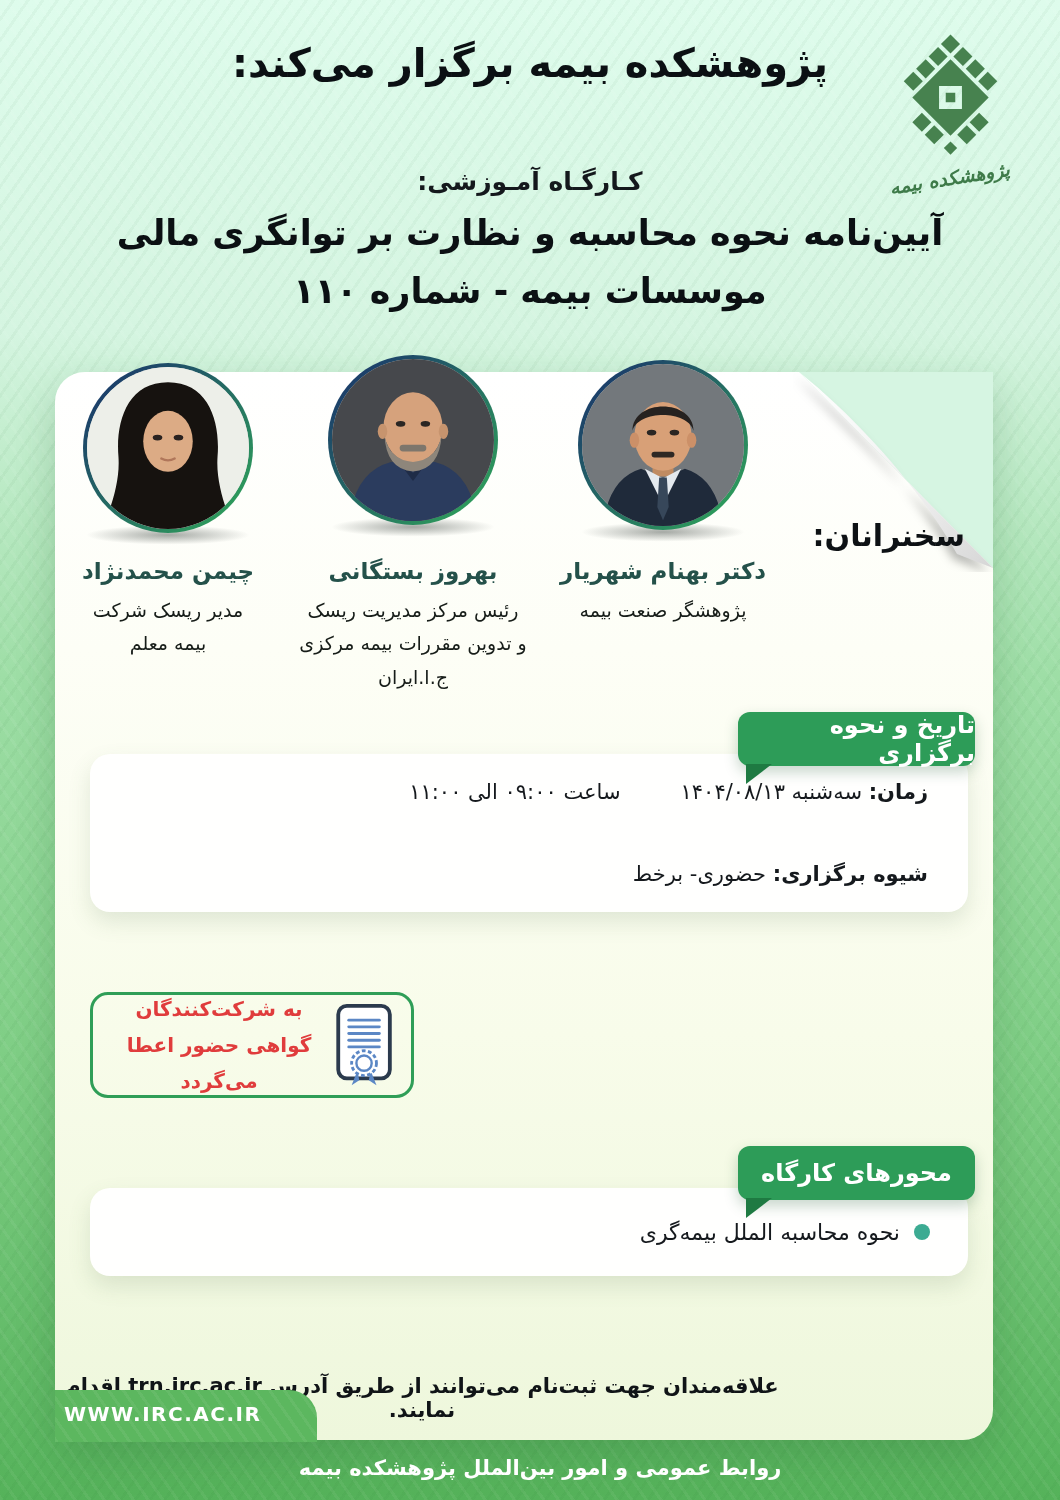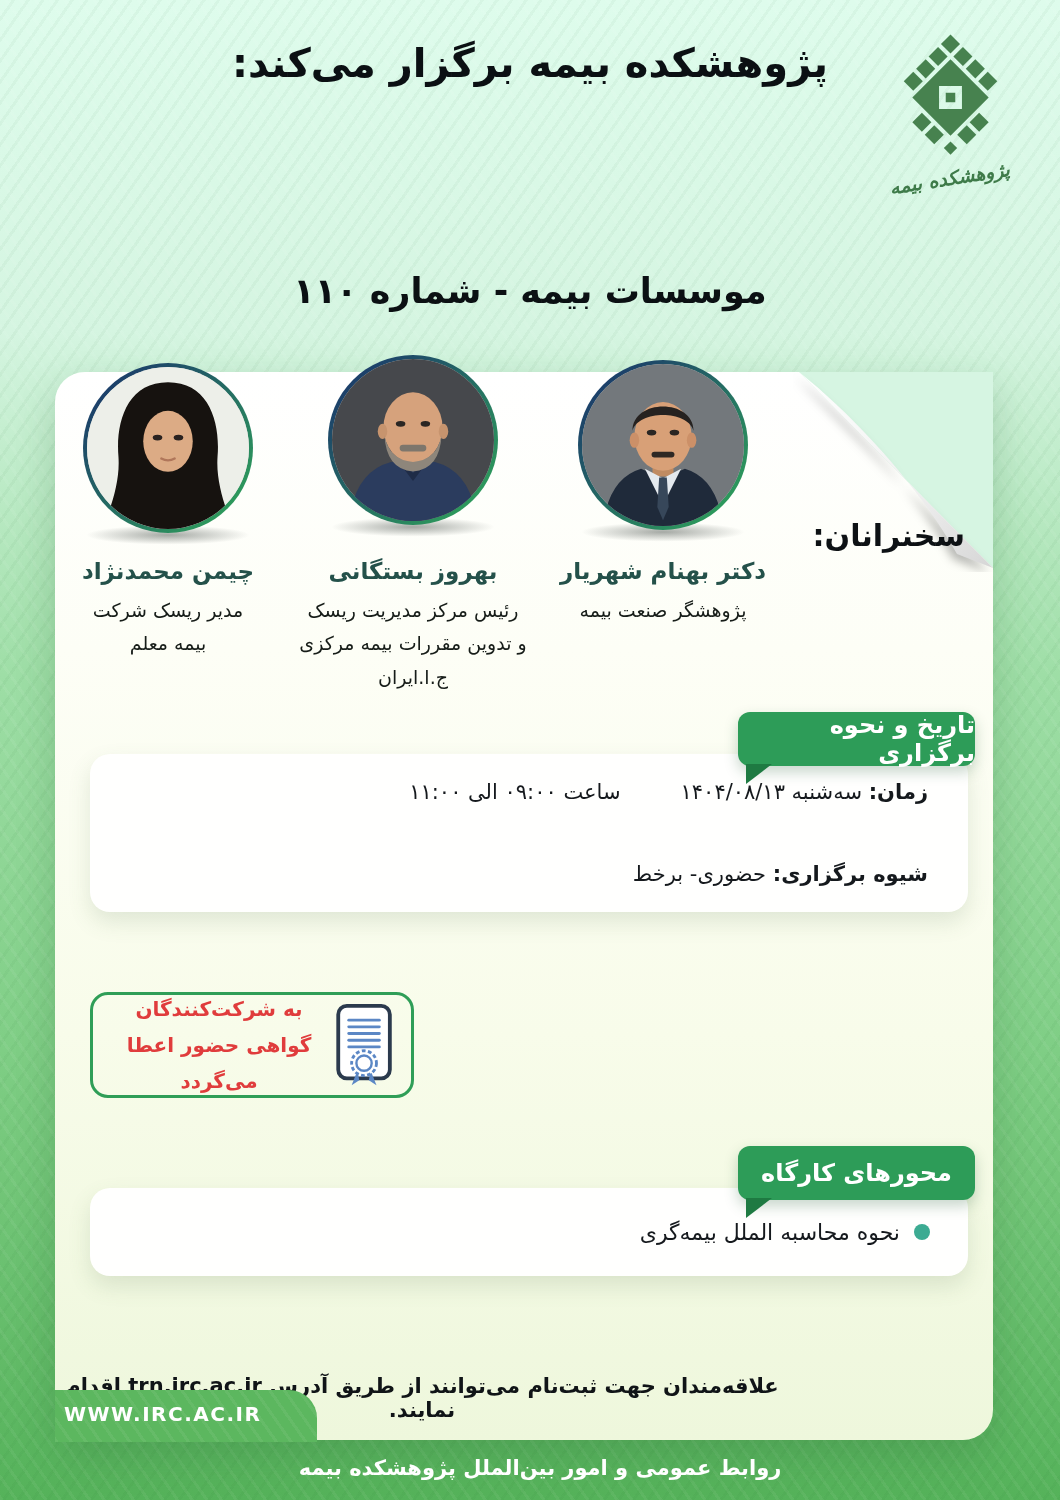--- a/index.html
+++ b/index.html
@@ -70,20 +70,22 @@
   .website{position:absolute;left:64px;top:1402px;z-index:5;direction:ltr;color:#fff;font-weight:800;font-size:20px;letter-spacing:1.5px;}
   .footer-credit{position:absolute;left:0;right:0;top:1456px;text-align:center;color:#fff;font-weight:800;font-size:21px;padding-left:20px;}
 </style>
 </head>
 <body>
 
 <div class="poster">
   <div class="bg"></div>
 
   <div class="kicker">پژوهشکده بیمه برگزار می‌کند:</div>
+  <div class="workshop-label">کـارگـاه آمـوزشی:</div>
+  <div class="title1">آیین‌نامه نحوه محاسبه و نظارت بر توانگری مالی</div>
   <div class="title2">موسسات بیمه - شماره ۱۱۰</div>
 
   <div class="logo">
     <svg width="135" height="135" viewBox="0 0 100 100">
       <g fill="#47824f" transform="rotate(45 50 50)">
         <path fill-rule="evenodd" d="M30 30 H70 V70 H30 Z M50 38 L62 50 L50 62 L38 50 Z"></path>
         <path d="M50 45 L55 50 L50 55 L45 50 Z"></path>
         <rect x="17" y="17" width="10" height="10"></rect>
         <rect x="30" y="17" width="10" height="10"></rect>
         <rect x="43" y="17" width="10" height="10"></rect>

